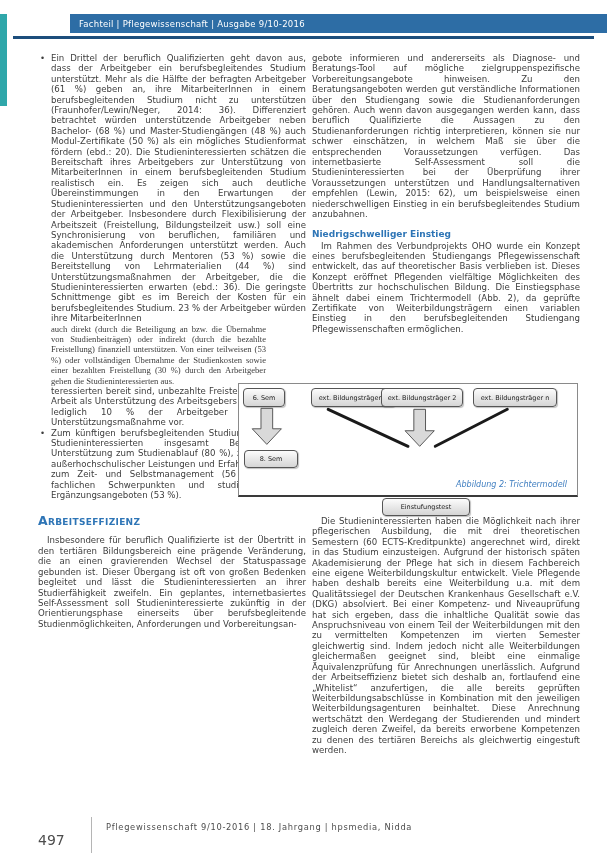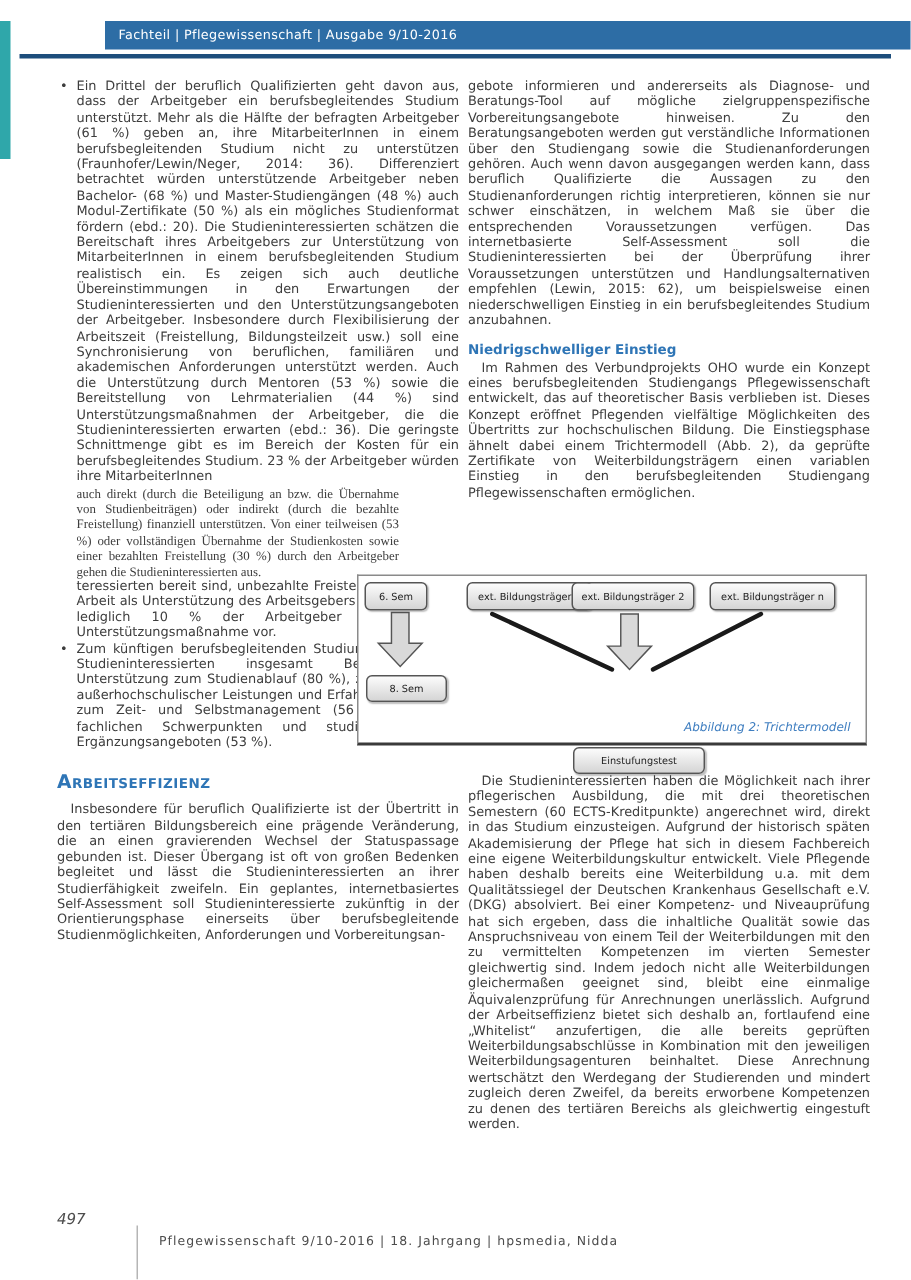--- a/index.html
+++ b/index.html
@@ -35,21 +35,21 @@
            font-size:6.5px; color:#222; display:flex; align-items:center; justify-content:center;
            box-sizing:border-box; white-space:nowrap; overflow:hidden; }
   .n-sem-top    { left:4px;   top:4px;  width:42px; height:19px; }
   .n-prov1      { left:52px;  top:4px;  width:84px; height:19px;margin-left:20px; }
   .n-prov2      { left:142px; top:4px;  width:82px; height:19px; }
   .n-provn      { left:234px; top:4px;  width:84px; height:19px; }
   .n-sem-bottom { left:5px;   top:66px; width:54px; height:18px; }
   .n-test       { left:143px; top:66px; width:88px; height:18px;margin-top:48px; }
   .fcaption { position:absolute; right:10px; top:96px; font-size:8px; font-style:italic; color:#3f7ec0; }
 
-  .page-num { position:absolute; left:38px; top:808px; font-size:10px; color:#4d4d4d;font-style:italic; }
+  .page-num { position:absolute; left:38px; top:832px; font-size:14px; color:#4d4d4d; }
   .footer-divider { position:absolute; left:91px; top:817px; width:1px; height:36px; background:#b5b5b5; }
   .journal-line { position:absolute; left:106px; top:822px; font-size:8.3px; letter-spacing:.7px; color:#4d4d4d; }
 </style>
 </head>
 <body>
 
 <div>
 
   <div class="accent-stripe"></div>
 

